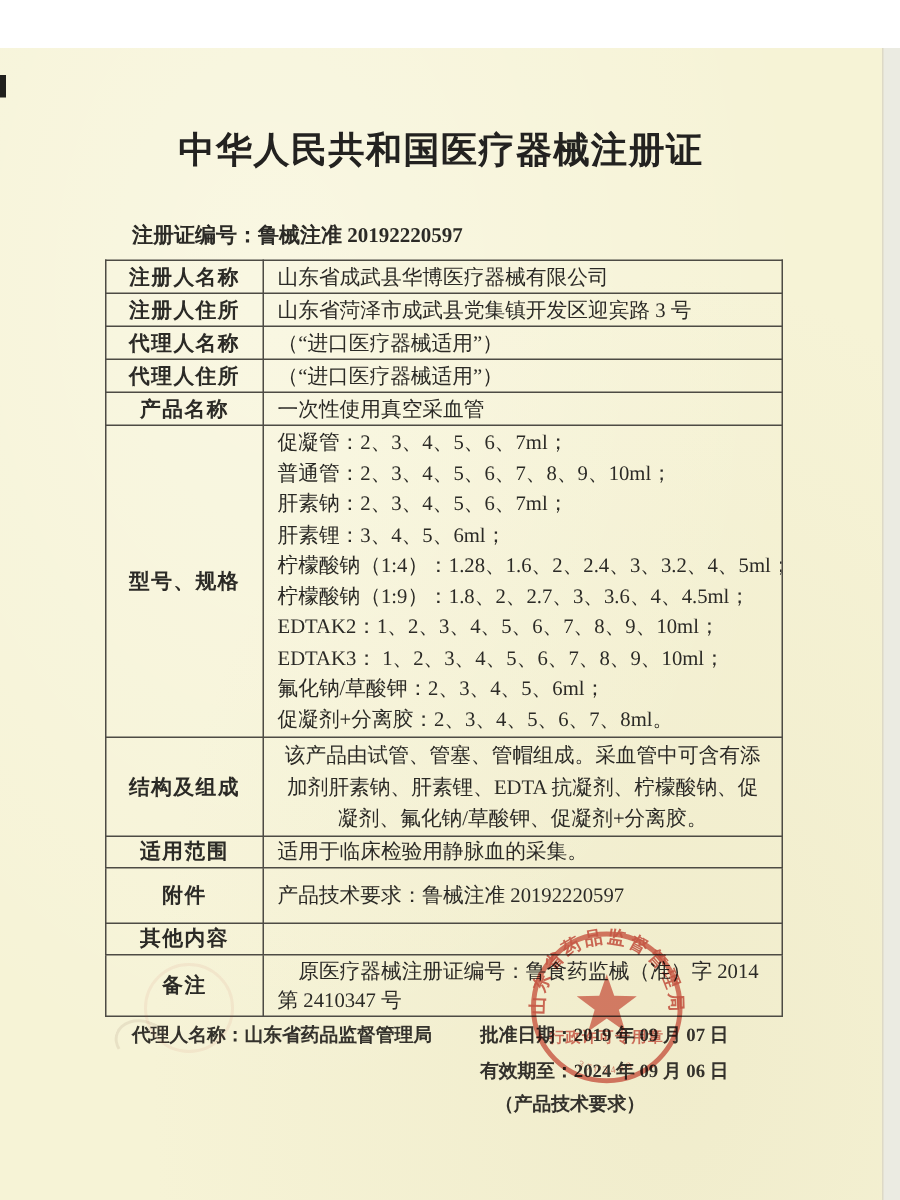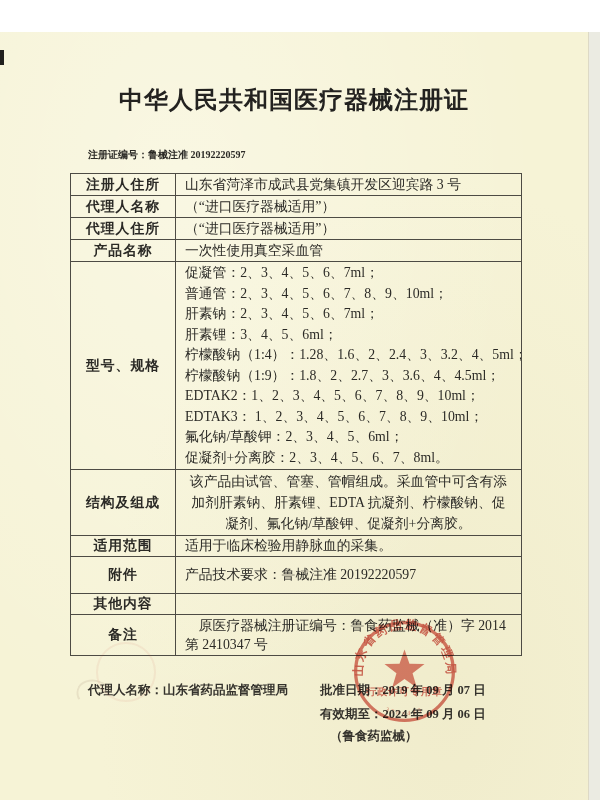--- a/index.html
+++ b/index.html
@@ -20,21 +20,21 @@
   }
   .corner-artifact {
     position:absolute; left:0; top:18px; width:4px; height:15px; background:#20201d;
   }
   .doc-title {
     position:absolute; top:52px; left:0; width:588px; text-align:center;
     font-size:24px; font-weight:bold; letter-spacing:1px; color:#232220;
   }
   .reg-line {
     position:absolute; left:88px; top:116px;
-    font-size:10px; font-weight:bold; color:#2b2a26;
+    font-size:14px; font-weight:bold; color:#2b2a26;
   }
   table.cert {
     position:absolute; left:70px; top:141px;
     width:452px; border-collapse:collapse; table-layout:fixed;
     font-size:13.8px; color:#2b2a26;
   }
   table.cert td {
     border:1.4px solid #4d4b44; vertical-align:middle;
     overflow:hidden;
   }
@@ -78,20 +78,24 @@
 
   <div class="edge-right"></div>
   <div class="corner-artifact"></div>
 
   <div class="doc-title">中华人民共和国医疗器械注册证</div>
 
   <div class="reg-line">注册证编号：鲁械注准 20192220597</div>
 
   <table class="cert">
     <tbody>
+      <tr style="height:22px;">
+        <td class="lbl">注册人名称</td>
+        <td class="val">山东省成武县华博医疗器械有限公司</td>
+      </tr>
       <tr style="height:22px;">
         <td class="lbl">注册人住所</td>
         <td class="val">山东省菏泽市成武县党集镇开发区迎宾路 3 号</td>
       </tr>
       <tr style="height:22px;">
         <td class="lbl">代理人名称</td>
         <td class="val">（“进口医疗器械适用”）</td>
       </tr>
       <tr style="height:22px;">
         <td class="lbl">代理人住所</td>
@@ -139,21 +143,21 @@
         <td class="val">
           <div class="remark-text">原医疗器械注册证编号：鲁食药监械（准）字 2014 第 2410347 号</div>
         </td>
       </tr>
     </tbody>
   </table>
 
   <div class="footer-line f-dept">代理人名称：山东省药品监督管理局</div>
   <div class="footer-line f-date">批准日期：2019 年 09 月 07 日</div>
   <div class="footer-line f-valid">有效期至：2024 年 09 月 06 日</div>
-  <div class="footer-line f-sealnote">（鲁食药监械）</div>
+  <div class="footer-line f-sealnote">（产品技术要求）</div>
 
   <div class="ghost-mark"></div>
   <div class="bleed-mark"></div>
 
   <svg class="seal" viewBox="0 0 120 120" aria-hidden="true">
     <defs>
       <path id="arcTop" d="M 19 73 A 44 44 0 1 1 101 73" fill="none"></path>
       <path id="arcBottom" d="M 27 89 A 44 44 0 0 0 93 89" fill="none"></path>
     </defs>
     <circle class="seal-ring" cx="60" cy="58" r="51"></circle>

